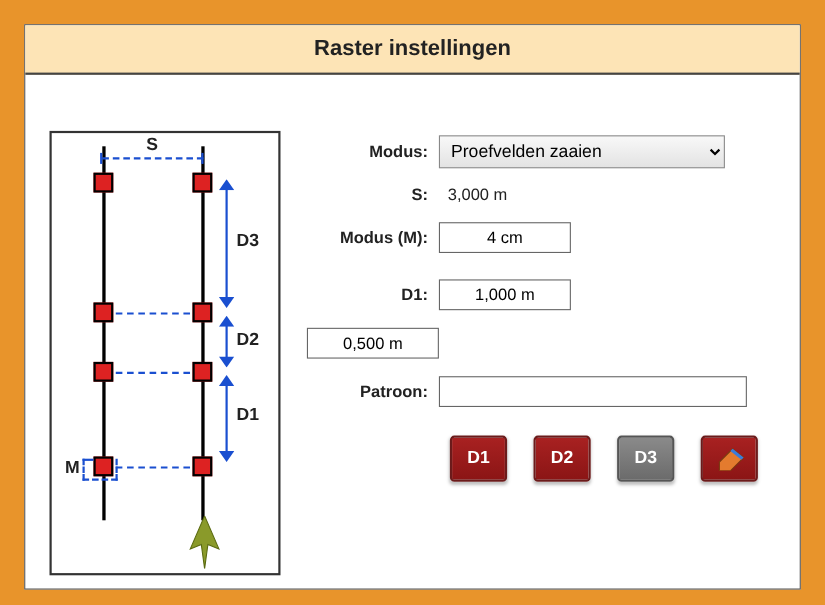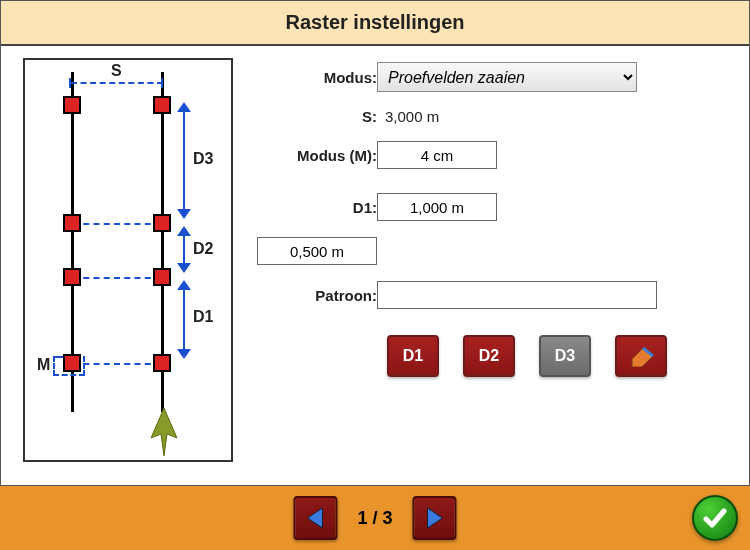--- a/index.html
+++ b/index.html
@@ -4,26 +4,27 @@
 <style>
   * { box-sizing: border-box; margin: 0; padding: 0; }
   html, body { width: 750px; height: 550px; overflow: hidden; }
   body {
     font-family: Verdana, Geneva, sans-serif;
     background: #e8942b;
     display: flex;
     flex-direction: column;
   }
   .window {
-    margin: 0;
+    margin: 22px;
     flex: 1;
     display: flex;
     flex-direction: column;
     background: #fff;
     border: 1px solid #555;
+    gap: 39px;
   }
   .titlebar {
     background: #fde4b6;
     border-bottom: 2px solid #444;
     text-align: center;
     font-size: 20px;
     font-weight: bold;
     padding: 10px 0;
     color: #222;
   }
@@ -50,32 +51,31 @@
     color: #222;
   }
   .row {
     display: flex;
     align-items: center;
     margin-bottom: 16px;
   }
   .lbl {
     width: 120px;
     text-align: right;
-    padding-right: 0;
+    padding-right: 10px;
     font-weight: bold;
   }
   .select {
     flex: 1;
     max-width: 260px;
     height: 30px;
     font-size: 16px;
     background: linear-gradient(#f8f8f8,#e3e3e3);
     border: 1px solid #888;
     padding: 2px 6px;
-    font-style: italic;
   }
   .valtext {
     font-weight: normal;
     padding-left: 8px;
   }
   .inputbox {
     width: 120px;
     height: 28px;
     border: 1px solid #666;
     text-align: center;

